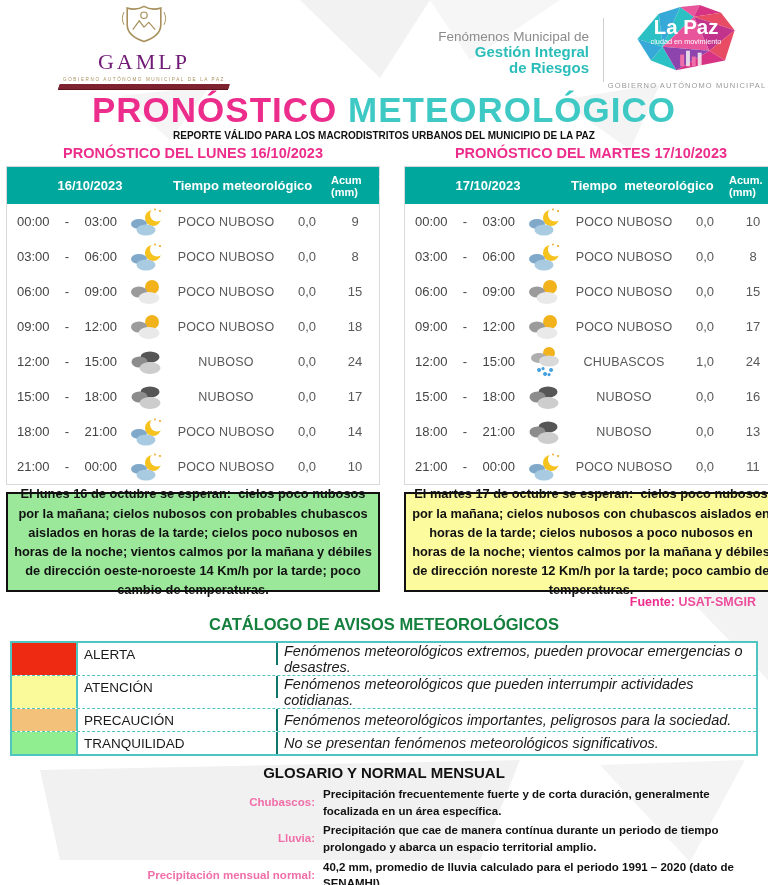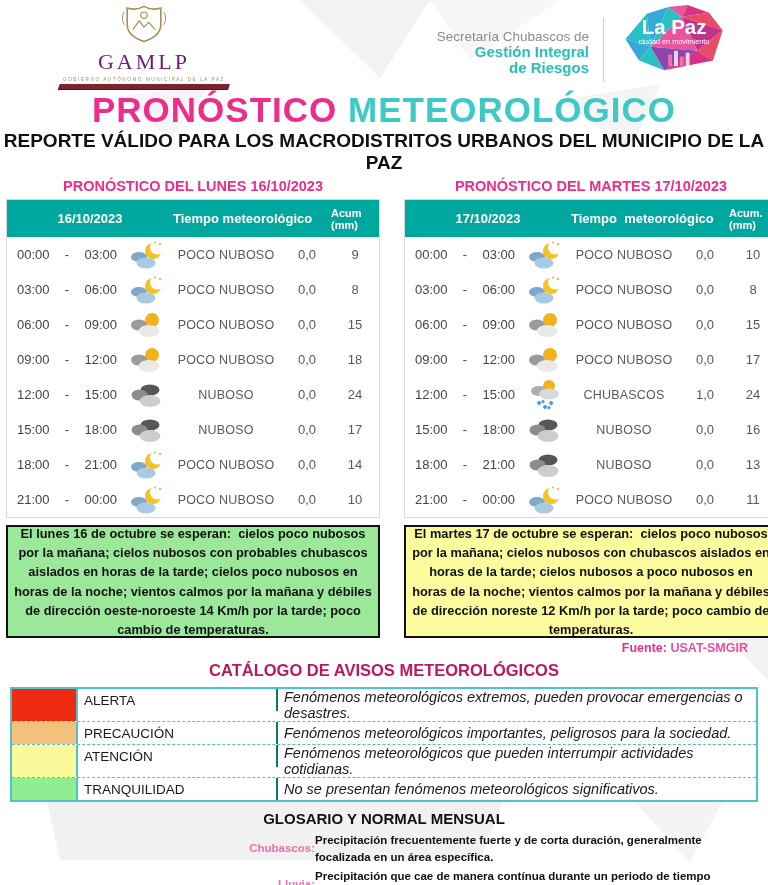--- a/index.html
+++ b/index.html
@@ -12,63 +12,63 @@
   .header { display:flex; align-items:flex-start; height:92px; padding:4px 10px 0 14px; }
   .gamlp { width:260px; display:flex; flex-direction:column; align-items:center; }
   .gamlp-word { font-family:Liberation Serif, serif; font-size:22px; color:#701a75; letter-spacing:3px; line-height:28px; }
   .gamlp-caption { font-size:4.6px; color:#a8905c; letter-spacing:1.6px; margin-top:1px; }
   .gamlp-ribbon { width:170px; height:5px; background:#7e2230; margin-top:2px; transform:skewX(-18deg); box-shadow:0 1px 0 #5c131d; }
   .header-spacer { flex:1; }
   .secretaria { text-align:right; margin-top:26px; line-height:1.05; }
   .secretaria .l1 { color:#8b8b8b; font-size:13.5px; }
   .secretaria .l2, .secretaria .l3 { color:#2bbdb9; font-size:15px; font-weight:bold; }
   .header-divider { width:1px; height:64px; background:#cfcfcf; margin:14px 12px 0 14px; }
-  .lapaz { width:142px; display:flex; flex-direction:row; align-items:center;gap:40px; }
+  .lapaz { width:142px; display:flex; flex-direction:column; align-items:center; }
   .lapaz-caption { font-size:7.5px; color:#9a9a9a; letter-spacing:1.1px; margin-top:1px; white-space:nowrap; }
 
   
   .main-title { text-align:center; font-size:35px; font-weight:800; letter-spacing:1px; line-height:36px; margin-top:0px; }
   .main-title .t1 { color:#ec2d8c; }
   .main-title .t2 { color:#3ec9c5; }
-  .report-subtitle { text-align:center; font-size:19px; font-weight:bold; color:#111; margin-top:2px; }
+  .report-subtitle { text-align:center; font-size:10px; font-weight:bold; color:#111; margin-top:2px; }
 
   
   .forecast-grid { display:grid; grid-template-columns:1fr 1fr; gap:24px; padding:4px 6px 0 6px; }
   .ftitle { text-align:center; color:#ec2d8c; font-weight:bold; font-size:14.5px; height:21px; }
   .ftable { border:1px solid #d9d9d9; background:#fff; }
   .fhead { display:flex; background:#00a79d; color:#fff; font-weight:bold; align-items:center; height:37px; }
   .hc { text-align:center;padding-left:48px; }
   .hc.time { width:118px; font-size:13px; }
   .hc.tiempo { width:158px; font-size:13px; white-space:pre; }
   .hc.num { width:48px; font-size:11px; line-height:12px; }
   .frow { display:flex; align-items:center; height:35px; color:#595959; }
   .frow .time { width:118px; display:flex; justify-content:space-between; padding:0 8px 0 10px; font-size:13px; color:#444; }
   .frow .wicon { width:44px; display:flex; justify-content:center; align-items:center; }
   .frow .desc { width:114px; text-align:center; font-size:12.5px; letter-spacing:0.2px; font-weight:500; }
   .frow .num { width:48px; text-align:center; font-size:13px; }
-  .summary { margin-top:7px; border:2.5px solid #111; padding:5px 6px; height:113px; display:flex; align-items:center; justify-content:flex-end; }
+  .summary { margin-top:7px; border:2.5px solid #111; padding:5px 6px; height:100px; display:flex; align-items:center; justify-content:flex-end; }
   .summary p { text-align:center; font-weight:bold; font-size:12.8px; line-height:1.5; color:#111; white-space:pre-wrap; }
 
-  .fuente { text-align:right; padding:3px 20px 0 0; font-size:12.5px; height:20px; }
+  .fuente { text-align:right; padding:3px 12px 0 0; font-size:12.5px; height:20px; }
   .fuente .fl { color:#ec2d8c; font-weight:bold; }
   .fuente .fv { color:#ec4e9c; font-weight:bold; }
 
   
-  .catalog-title { text-align:center; font-size:16.5px; font-weight:bold; color:#be185d; margin-top:3px; height:24px; }
+  .catalog-title { text-align:center; font-size:16.5px; font-weight:bold; color:#15803d; margin-top:3px; height:24px; }
   .cat-table { margin:2px 10px 0 10px; border:2px solid #4ec5c1; background:#fff; }
   .cat-row { display:grid; grid-template-columns:66px 200px 1fr; align-items:stretch; border-top:1px dashed #4ec5c1; }
   .cat-row:first-child { border-top:none; }
   .cat-swatch { border-right:2px solid #4ec5c1; }
   .cat-level { border-right:2px solid #0f766e; font-size:13.5px; color:#1a1a1a; display:flex; align-items:center; padding:2px 4px 2px 6px; height:22px; }
   .cat-desc { font-style:italic; font-size:14.5px; color:#1a1a1a; display:flex; align-items:center; padding:0 6px; }
 
   
   .glossary-title { text-align:center; font-size:15px; font-weight:bold; color:#111; margin-top:8px; height:22px; }
   .glossary { padding:0 18px 0 0; }
-  .gl-item { display:grid; grid-template-columns:315px 1fr; column-gap:0; margin-bottom:3px; }
+  .gl-item { display:grid; grid-template-columns:315px 1fr; column-gap:8px; margin-bottom:3px; }
   .gl-term { color:#f06ea9; font-weight:bold; font-size:11.5px; text-align:right; align-self:center; line-height:1.5; }
   .gl-def { color:#111; font-weight:bold; font-size:11.5px; line-height:1.45; align-self:center; }
 </style>
 </head>
 <body>
 
 <svg class="bg-pattern" width="768" height="885" viewBox="0 0 768 885">
   <polygon points="300,0 430,0 380,78" fill="#f2f2f2"></polygon>
   <polygon points="430,0 560,0 470,60" fill="#f6f6f6"></polygon>
   <polygon points="120,96 210,86 170,140" fill="#f5f5f5"></polygon>
@@ -89,21 +89,21 @@
           <path d="M21 32 L29 21 L35 29 L41 23 L49 32" fill="none" stroke="#a8905c" stroke-width="1.5"></path>
           <path d="M10 10 q-4 8 0 16 M60 10 q4 8 0 16" fill="none" stroke="#a8905c" stroke-width="1.2"></path>
         </svg>
       </span>
       <div class="gamlp-word">GAMLP</div>
       <div class="gamlp-caption">GOBIERNO AUTÓNOMO MUNICIPAL DE LA PAZ</div>
       <div class="gamlp-ribbon"></div>
     </div>
     <div class="header-spacer"></div>
     <div class="secretaria">
-      <div class="l1">Secretaría Chubascos de</div>
+      <div class="l1">Fenómenos Municipal de</div>
       <div class="l2">Gestión Integral</div>
       <div class="l3">de Riesgos</div>
     </div>
     <div class="header-divider"></div>
     <div class="lapaz">
       <span>
         <svg width="118" height="72" viewBox="0 0 118 74">
           <polygon points="8,36 30,10 34,44" fill="#2bc0c4"></polygon>
           <polygon points="30,10 52,3 34,44" fill="#36a9d8"></polygon>
           <polygon points="52,3 66,13 34,44" fill="#2bc0c4"></polygon>
@@ -483,28 +483,28 @@
   </div>
 
   <div class="catalog-title">CATÁLOGO DE AVISOS METEOROLÓGICOS</div>
   <div class="cat-table" id="catalog-table">
       <div class="cat-row">
         <div class="cat-swatch" style="background: rgb(238, 43, 18);"></div>
         <div class="cat-level">ALERTA</div>
         <div class="cat-desc">Fenómenos meteorológicos extremos, pueden provocar emergencias o desastres.</div>
       </div>
       <div class="cat-row">
+        <div class="cat-swatch" style="background: rgb(250, 250, 155);"></div>
+        <div class="cat-level">ATENCIÓN</div>
+        <div class="cat-desc">Fenómenos meteorológicos que pueden interrumpir actividades cotidianas.</div>
+      </div>
+      <div class="cat-row">
         <div class="cat-swatch" style="background: rgb(243, 193, 121);"></div>
         <div class="cat-level">PRECAUCIÓN</div>
         <div class="cat-desc">Fenómenos meteorológicos importantes, peligrosos para la sociedad.</div>
-      </div>
-      <div class="cat-row">
-        <div class="cat-swatch" style="background: rgb(250, 250, 155);"></div>
-        <div class="cat-level">ATENCIÓN</div>
-        <div class="cat-desc">Fenómenos meteorológicos que pueden interrumpir actividades cotidianas.</div>
       </div>
       <div class="cat-row">
         <div class="cat-swatch" style="background: rgb(144, 238, 144);"></div>
         <div class="cat-level">TRANQUILIDAD</div>
         <div class="cat-desc">No se presentan fenómenos meteorológicos significativos.</div>
       </div>
     </div>
 
   <div class="glossary-title">GLOSARIO Y NORMAL MENSUAL</div>
   <div class="glossary" id="glossary-list">

